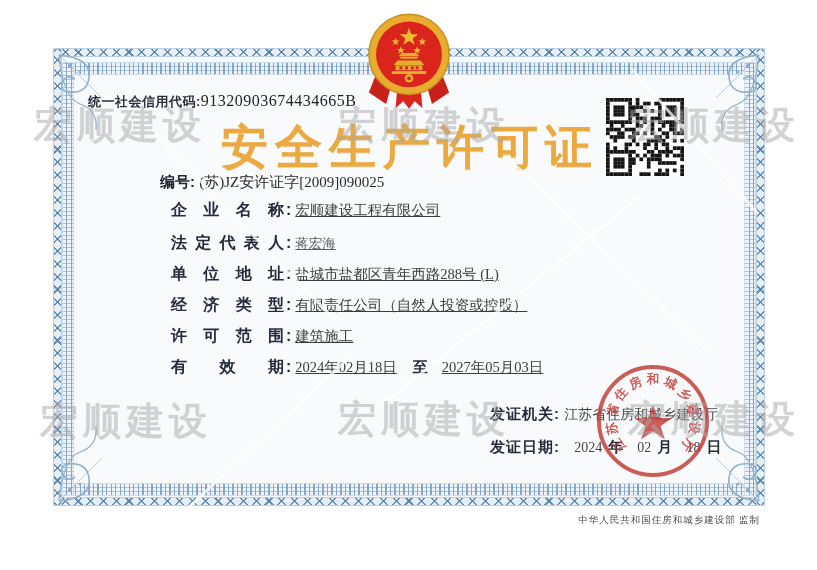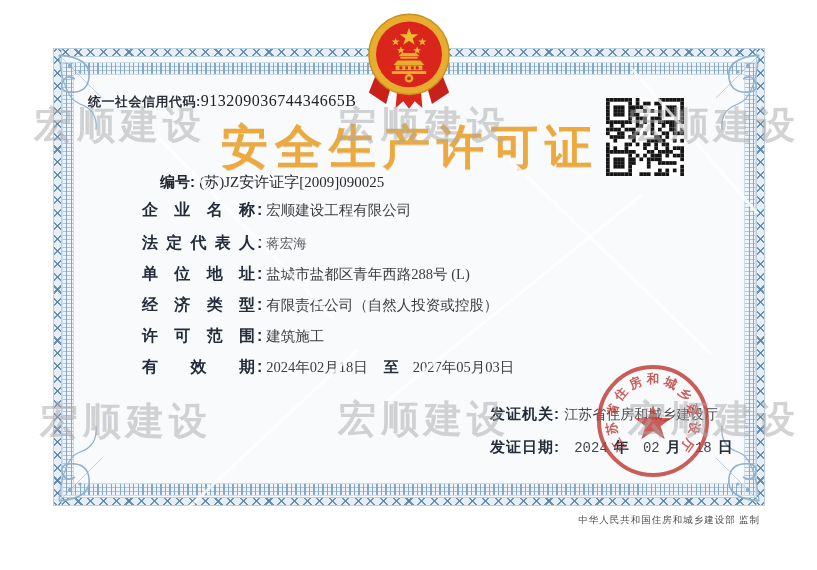--- a/index.html
+++ b/index.html
@@ -31,29 +31,29 @@
   
   .credit{left:88px;top:92px;z-index:4;font-size:13px;color:#2b2f3a;font-weight:bold;letter-spacing:.5px;}
   .credit .num{font-family:"Liberation Serif", serif;font-weight:normal;font-size:16px;color:#1f1f24;letter-spacing:.5px;}
   .title{left:150px;top:116px;width:520px;text-align:center;z-index:4;
     font-size:47px;font-weight:bold;color:#EBA93E;letter-spacing:7px;text-shadow:0 1px 0 rgba(180,110,20,.25);}
   .serial{left:160px;top:173px;width:500px;text-align:left;z-index:4;font-size:15px;color:#23262e;}
   .serial .lab{font-weight:bold;}
   .serial .val{font-family:"Liberation Serif", serif;color:#2a2a2e;}
   .row{position:absolute;left:142px;z-index:4;font-size:16px;white-space:nowrap;}
   .flabel{display:inline-block;width:113px;text-align:justify;text-align-last:justify;
-    font-weight:bold;color:#242b3a;vertical-align:baseline;}
+    font-weight:bold;color:#242b3a;vertical-align:baseline;margin-left:29px;}
   .colon{font-weight:bold;color:#242b3a;margin:0 4px 0 2px;}
-  .fvalue{font-family:"Liberation Serif", serif;font-size:14.5px;color:#3d3d40;}
+  .fvalue{font-family:"Liberation Serif", serif;font-size:14.5px;color:#3d3d40;text-decoration:underline;}
   .fvalue.light{color:#5a5a5e;font-size:13.5px;margin-top:44px;}
   .sep{font-weight:bold;color:#242b3a;margin:0 14px 0 16px;font-size:15px;}
   .issuer-row,.date-row{position:absolute;left:490px;z-index:4;font-size:15px;white-space:nowrap;}
   .ilabel{font-weight:bold;color:#242b3a;letter-spacing:1px;}
   .ivalue{font-family:Liberation Serif, serif;font-size:14px;color:#45454a;}
-  .date-row .num{font-family:Liberation Mono, monospace;color:#45454a;font-size:14px;margin:0 6px 0 10px;}
+  .date-row .num{font-family:Liberation Serif, serif;color:#45454a;font-size:14px;margin:0 6px 0 10px;}
   .date-row .unit{font-weight:bold;color:#242b3a;}
   .footer{left:420px;top:514px;width:340px;text-align:right;z-index:4;
     font-family:"Liberation Serif", serif;font-size:9.5px;color:#4c4c50;letter-spacing:1px;}
   
   .wm{position:absolute;z-index:7;font-size:38px;letter-spacing:5px;color:#a9a9ab;opacity:.5;
       font-weight:bold;white-space:nowrap;pointer-events:none;}
   .streak{position:absolute;z-index:6;height:3px;background:rgba(255,255,255,.75);pointer-events:none;}
   
   .emblem{left:366px;top:12px;z-index:5;}
   .qr{left:606px;top:98px;z-index:4;}

